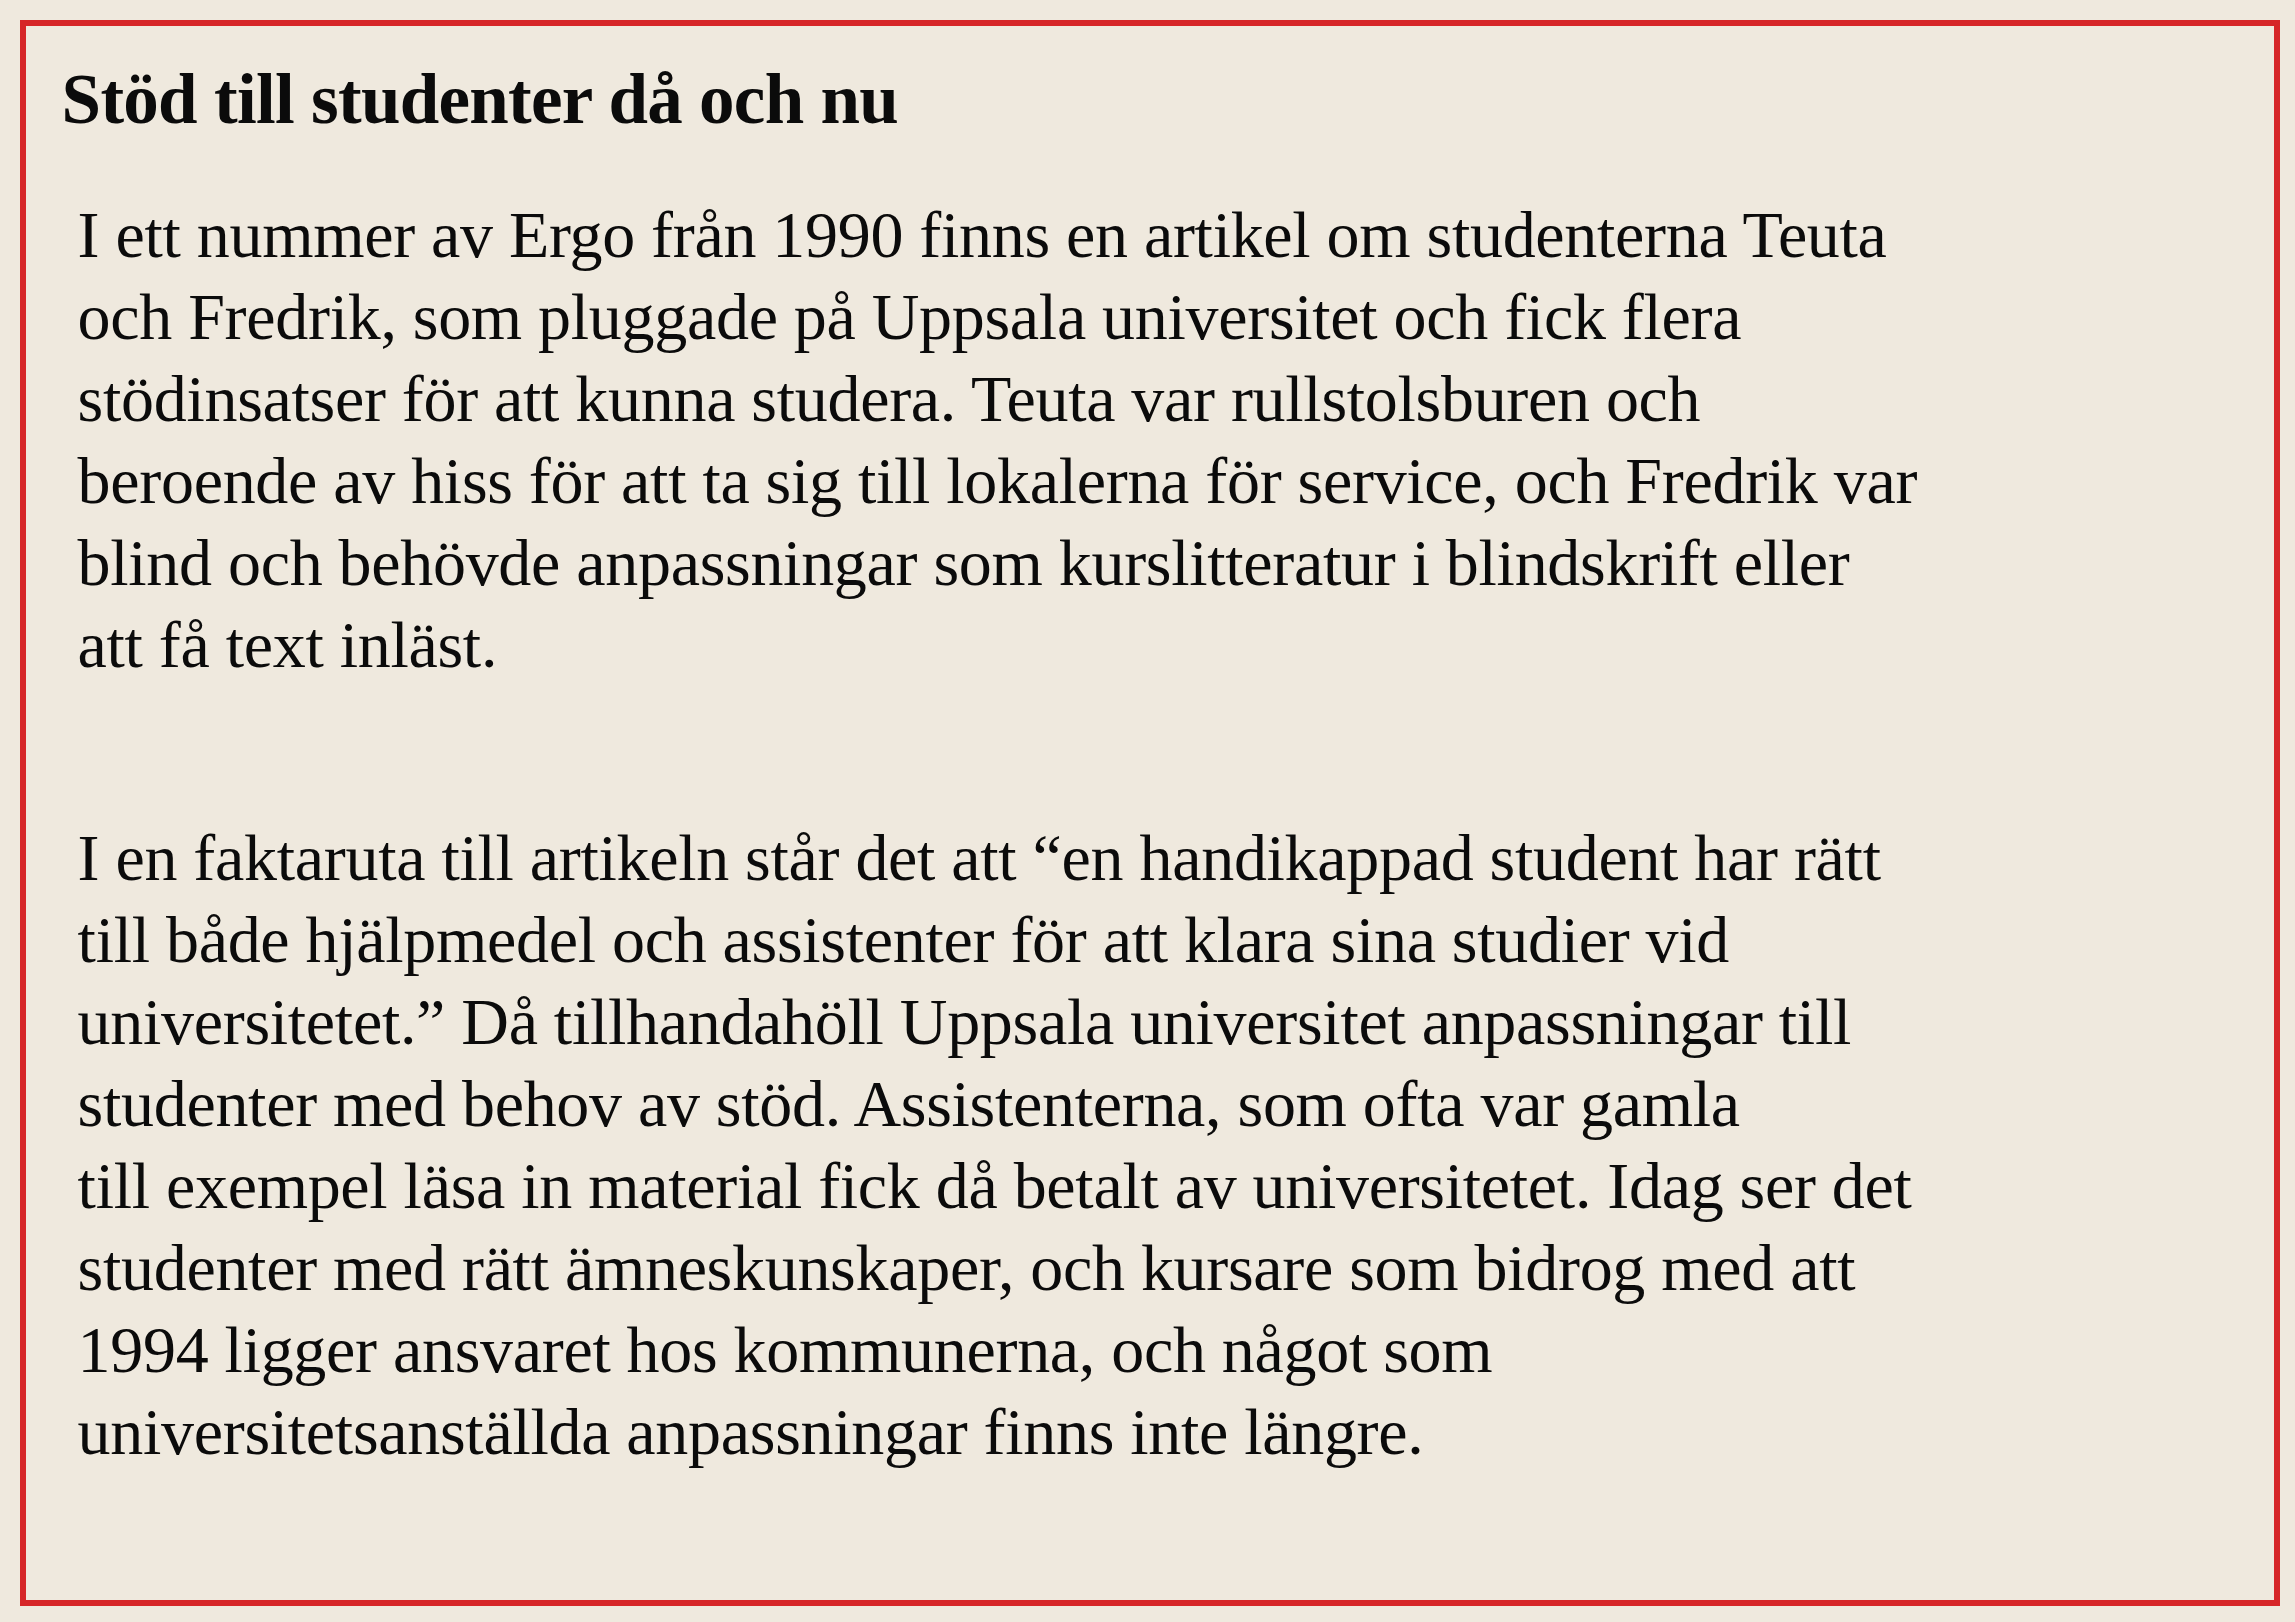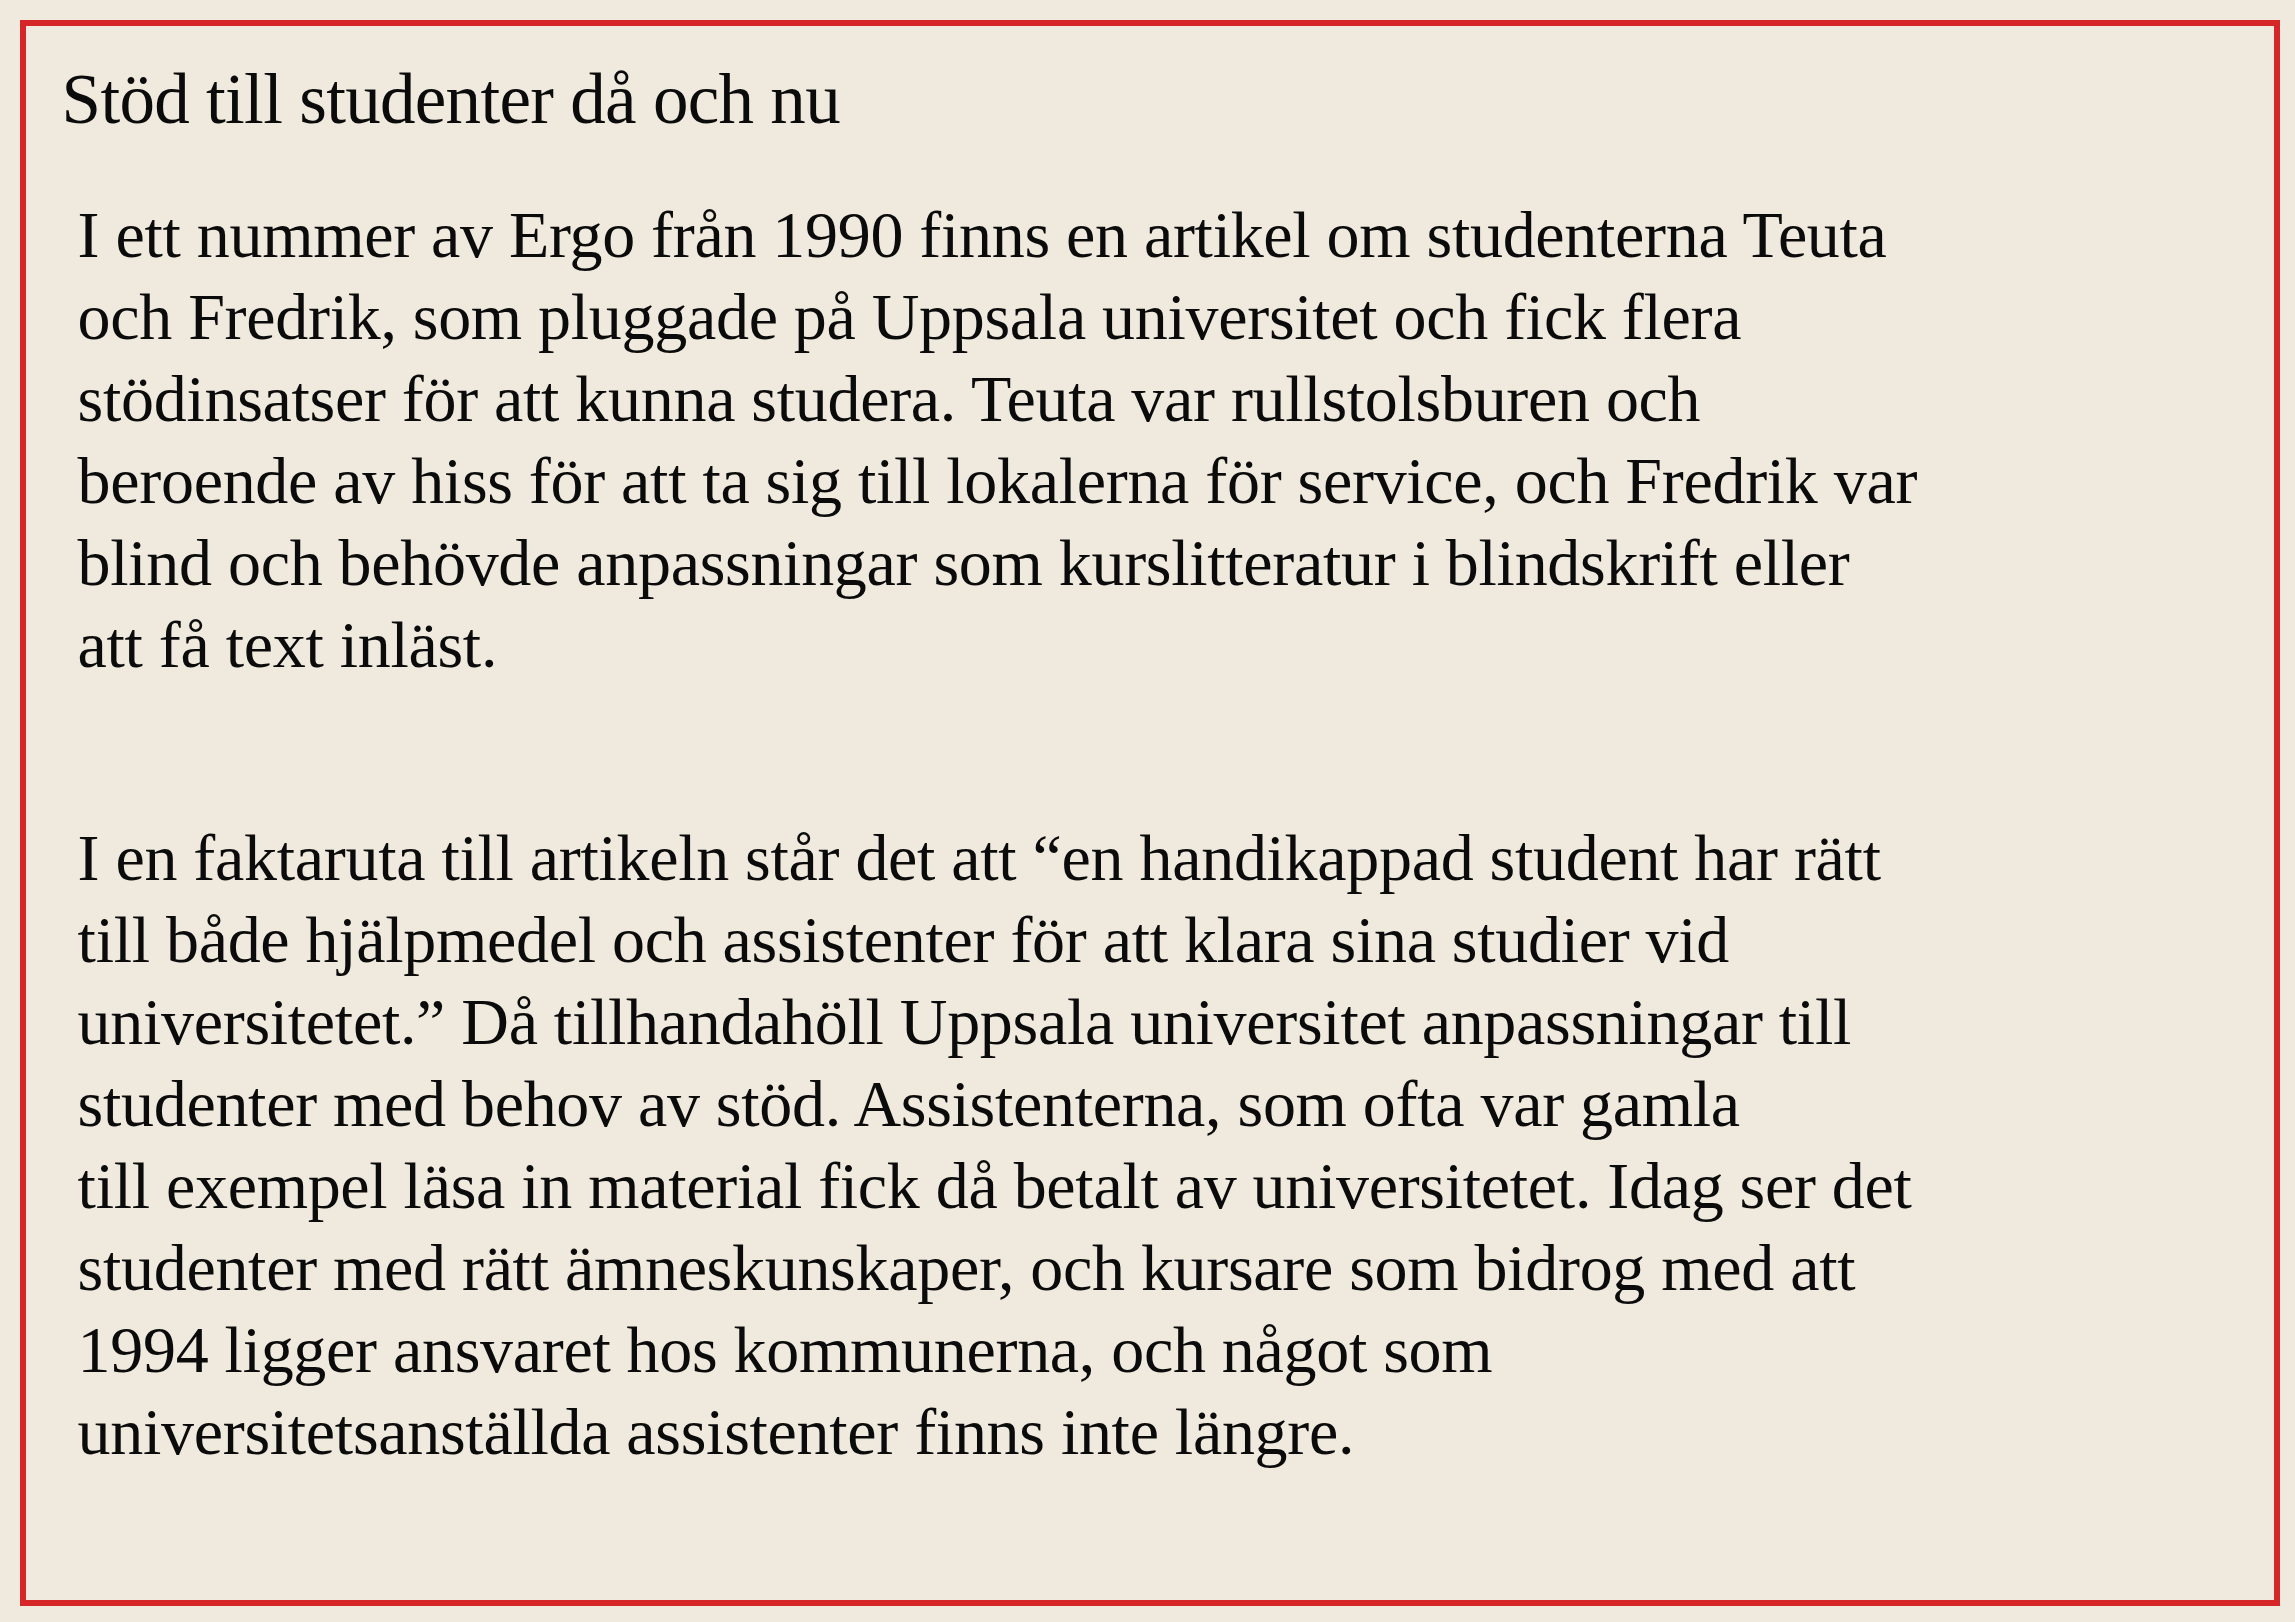--- a/index.html
+++ b/index.html
@@ -24,21 +24,21 @@
       border: 6.5px solid #d62628;
       box-sizing: content-box;
       background: #efe9de;
     }
     .title {
       position: absolute;
       left: 36px;
       top: 31px;
       margin: 0;
       font-size: 71px;
-      font-weight: normal;
+      font-weight: bold;
       line-height: 85px;
       letter-spacing: -0.7px;
       white-space: nowrap;
     }
     .para {
       position: absolute;
       left: 36px;
       margin: 16px;
       font-size: 66px;
       line-height: 82px;
@@ -67,16 +67,16 @@
   </p>
 
   <p class="para p2">
     <span class="line">I en faktaruta till artikeln står det att “en handikappad student har rätt</span>
     <span class="line">till både hjälpmedel och assistenter för att klara sina studier vid</span>
     <span class="line">universitetet.” Då tillhandahöll Uppsala universitet anpassningar till</span>
     <span class="line">studenter med behov av stöd. Assistenterna, som ofta var gamla</span>
     <span class="line">till exempel läsa in material fick då betalt av universitetet. Idag ser det</span>
     <span class="line">studenter med rätt ämneskunskaper, och kursare som bidrog med att</span>
     <span class="line">1994 ligger ansvaret hos kommunerna, och något som</span>
-    <span class="line">universitetsanställda assistenter finns inte längre.</span>
+    <span class="line">universitetsanställda anpassningar finns inte längre.</span>
   </p>
 </div>
 
 
 </body></html>

